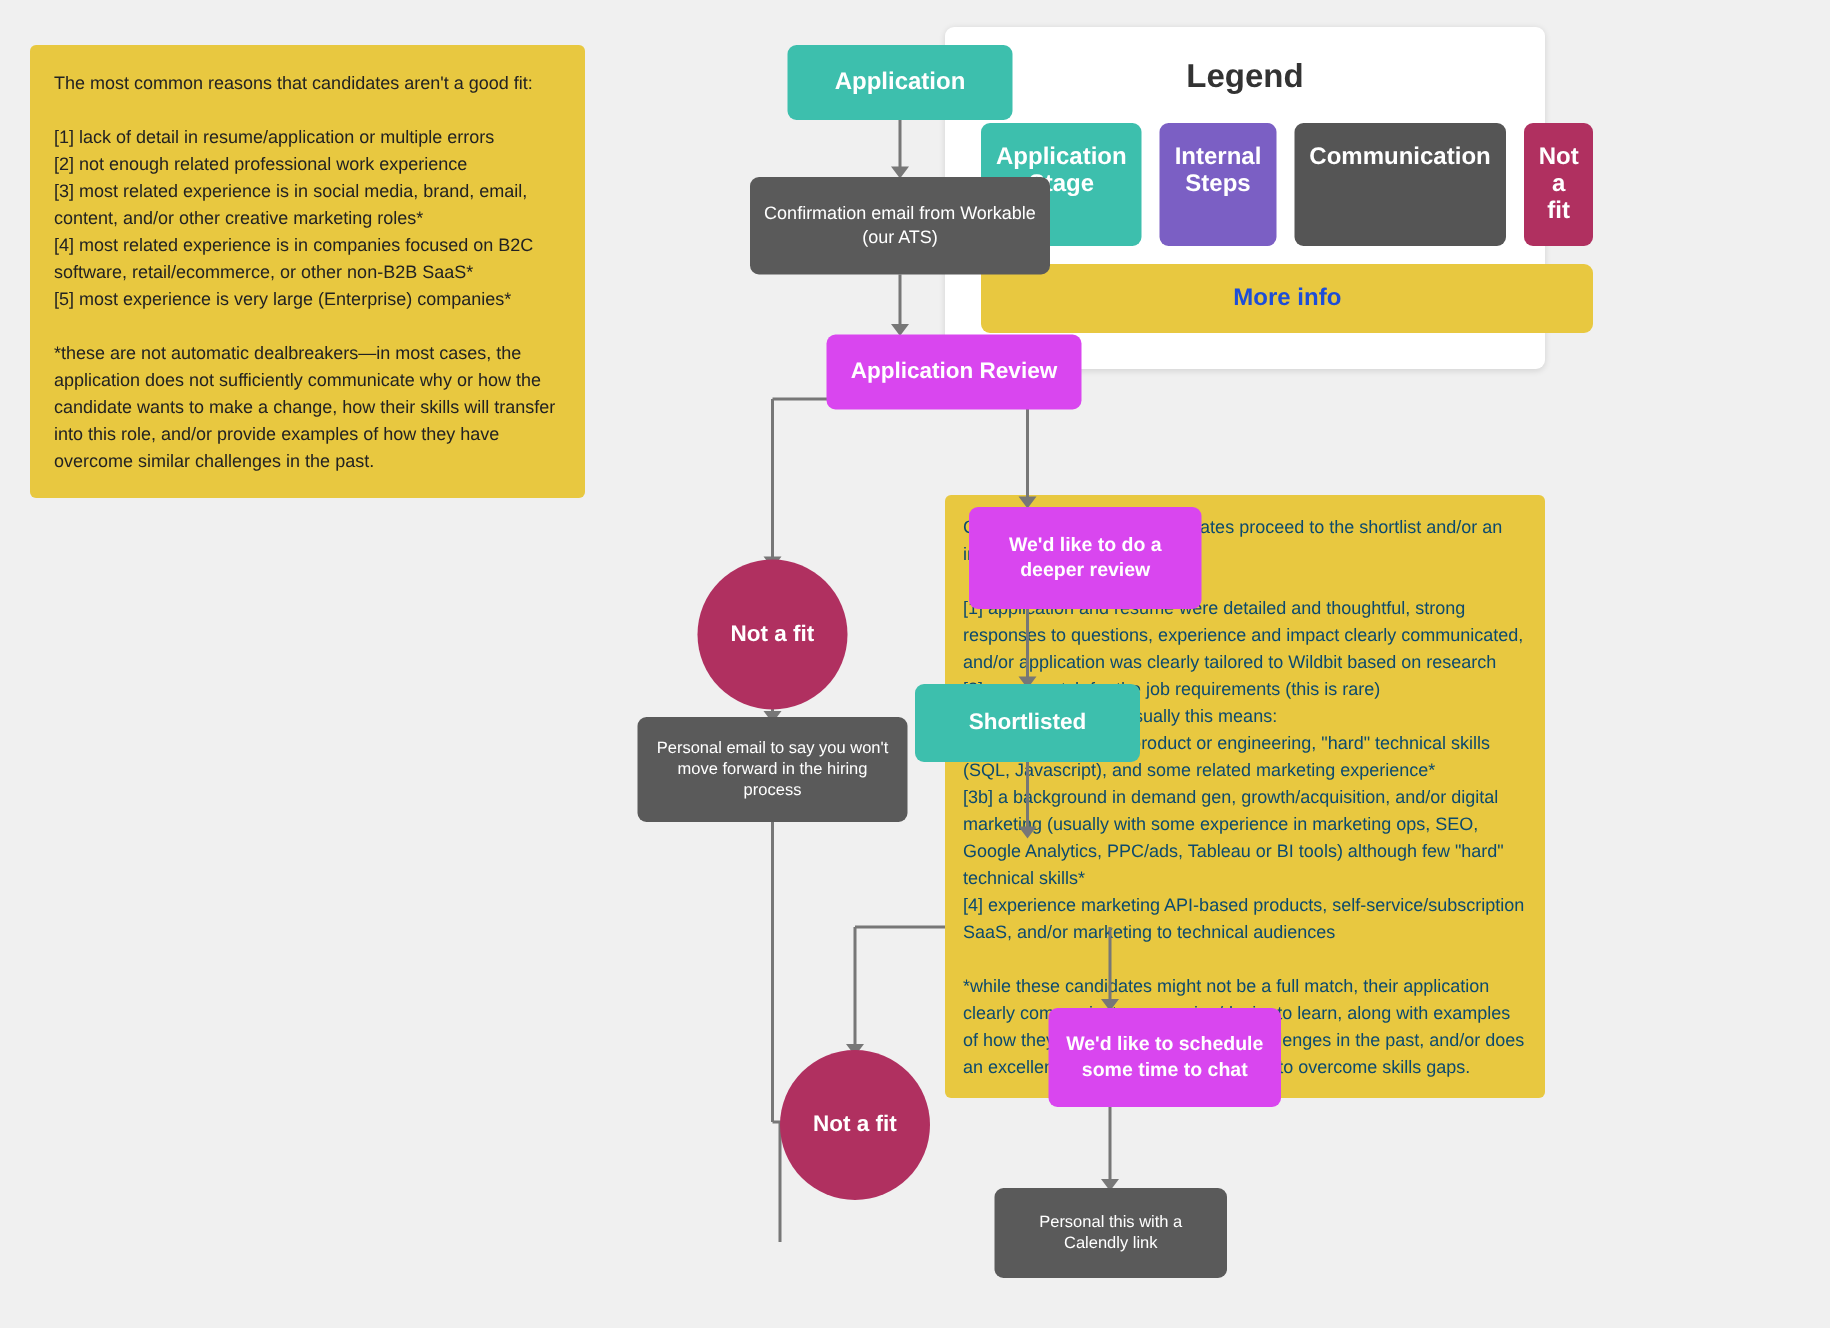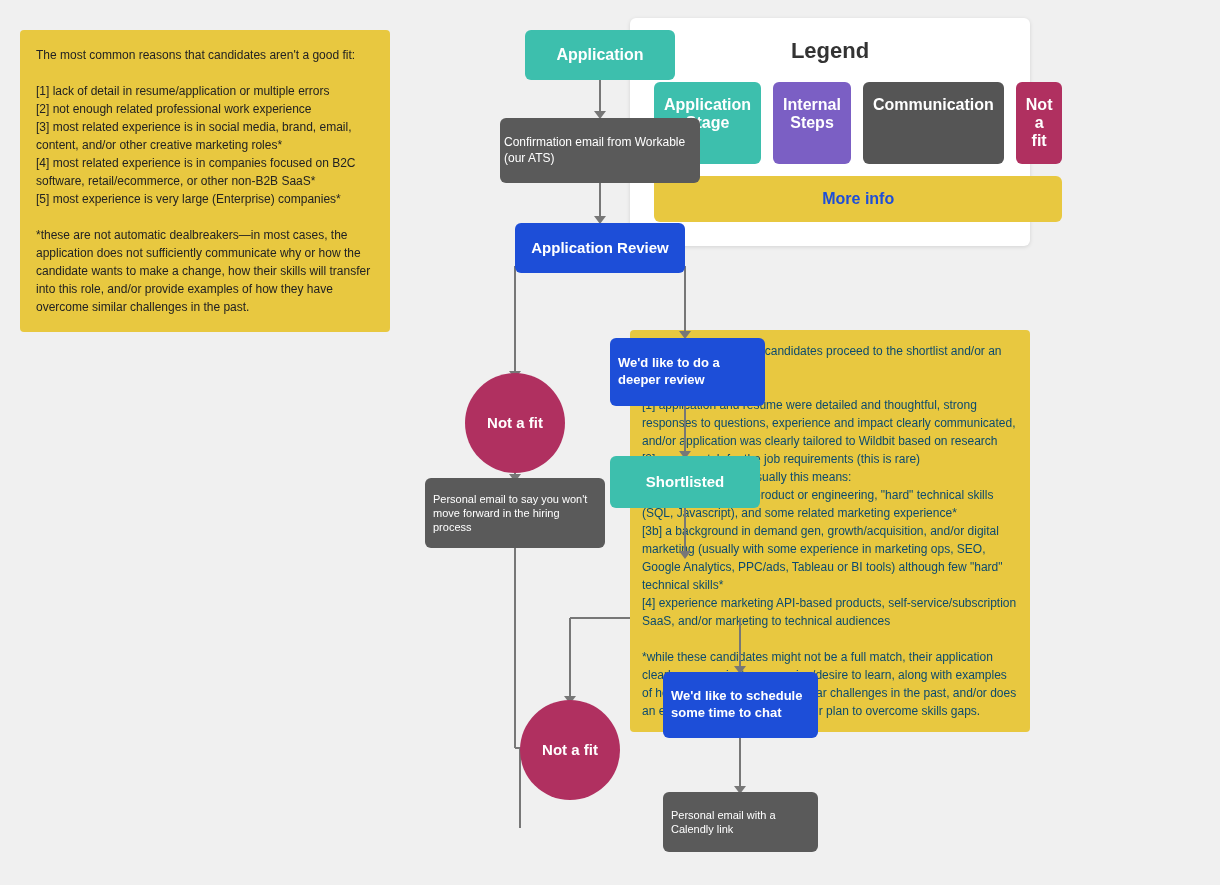--- a/index.html
+++ b/index.html
@@ -104,30 +104,30 @@
       position: absolute;
       top: 18px;
       left: 395px;
       width: 410px;
       height: 860px;
     }
 
     .fc-node {
       position: absolute;
       border-radius: 6px;
-      text-align: left;
+      text-align: center;
       font-weight: bold;
       color: #fff;
       display: flex;
       align-items: center;
       justify-content: center;
       line-height: 1.3;
     }
     .fc-node.teal { background: #3dbfad; }
-    .fc-node.purple { background: #1d4ed8; }
+    .fc-node.purple { background: #d946ef; margin-left: 36px; }
     .fc-node.dark-gray { background: #5a5a5a; font-weight: normal; font-size: 12px; }
     .fc-node.circle-red {
       background: #b03060;
       border-radius: 50%;
     }
   </style>
 </head>
 <body>
 
 <div class="page-container">
@@ -242,18 +242,18 @@
 
     <div class="fc-node circle-red" style="left:125px; top:682px; width:100px; height:100px; font-size:15px;">
       <span>Not a fit</span>
     </div>
 
     <div class="fc-node purple" style="left:268px; top:654px; width:155px; height:66px; font-size:13px; padding:8px;">
       <span>We'd like to schedule some time to chat</span>
     </div>
 
     <div class="fc-node dark-gray" style="left:268px; top:774px; width:155px; height:60px; font-size:11px; padding:8px;">
-      <span>Personal email with a Calendly link</span>
+      <span>Personal this with a Calendly link</span>
     </div>
 
   </div>
 
 </div>
 
 </body></html>

